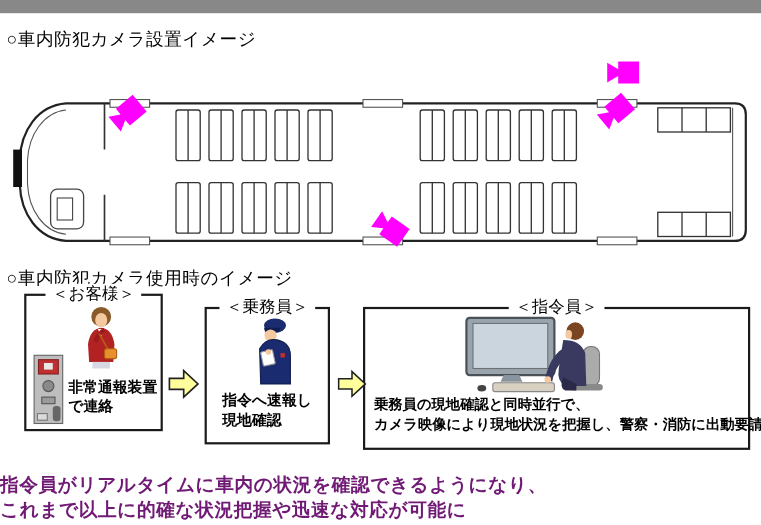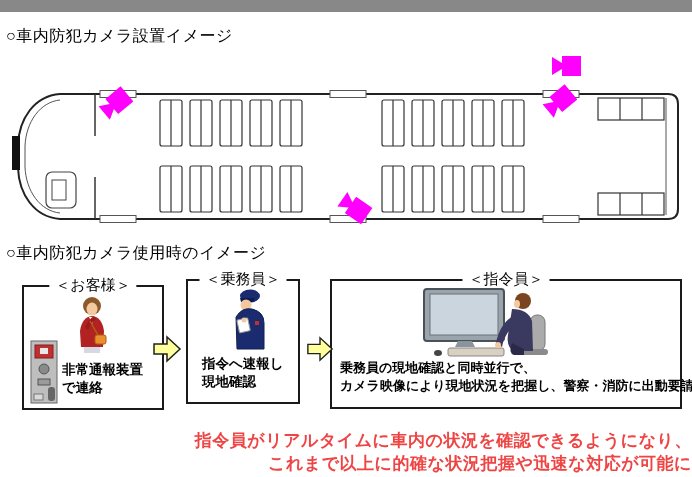--- a/index.html
+++ b/index.html
@@ -16,22 +16,22 @@
   
   .step-box { position:absolute; border:2px solid #1a1a1a; background:#fff; }
   .role-label {
     position:absolute; top:-11px; left:50%; transform:translateX(-50%);
     background:#fff; padding:0 6px; font-size:15px; white-space:nowrap;
   }
   .box-text { position:absolute; font-size:13.5px; font-weight:bold; line-height:1.3; white-space:nowrap; }
   .box-text-small { position:absolute; font-size:13px; font-weight:bold; line-height:1.35; white-space:nowrap; }
 
   .footer-line {
-    position:absolute; width:692px; text-align:right;
-    font-size:17px; font-weight:bold; color:#ef4444; letter-spacing:0.5px; white-space:nowrap;
+    position:absolute; width:692px; text-align:left;
+    font-size:17px; font-weight:bold; color:#701a75; letter-spacing:0.5px; white-space:nowrap;
   }
   svg { display:block; }
 </style>
 </head>
 <body>
 
 <div class="canvas">
 
   <div class="abs h-title" style="left:6px; top:14px;">○車内防犯カメラ設置イメージ</div>
 
@@ -130,21 +130,21 @@
       <g fill="#FF00FF">
         <use href="#camglyph" xlink:href="#camglyph" transform="translate(116,29) rotate(-40) scale(1.1) translate(-15,-10)"></use>
         <use href="#camglyph" xlink:href="#camglyph" transform="translate(355,134) rotate(35) scale(1.1) translate(-15,-10)"></use>
         <use href="#camglyph" xlink:href="#camglyph" transform="translate(560,27) rotate(-40) scale(1.1) translate(-15,-10)"></use>
       </g>
     </svg>
   </div>
 
   <div class="abs h-title" style="left:6px; top:231px;text-align:right;">○車内防犯カメラ使用時のイメージ</div>
 
-  <div class="step-box" style="left:22px; top:273px; width:142px; height:125px;text-decoration:underline;">
+  <div class="step-box" style="left:22px; top:255px; width:126px; height:125px;text-decoration:underline;">
     <div class="role-label">＜お客様＞</div>
     <div class="abs" style="left:5px; top:52px; width:30px; height:66px;">
       <svg width="30" height="66" viewBox="0 0 30 66">
         <rect x="2" y="2" width="26" height="62" fill="#BEBEBE" stroke="#666"></rect>
         <rect x="6" y="6" width="18" height="13" fill="#C03030" stroke="#802020"></rect>
         <rect x="11" y="9" width="8" height="6" fill="#E8E8E8"></rect>
         <circle cx="15" cy="30" r="5" fill="#8A8A8A" stroke="#555"></circle>
         <rect x="9" y="40" width="12" height="6" fill="#9A9A9A" stroke="#555"></rect>
         <rect x="19" y="48" width="7" height="14" rx="3" fill="#666"></rect>
         <rect x="5" y="55" width="9" height="6" fill="#DADADA" stroke="#777"></rect>

